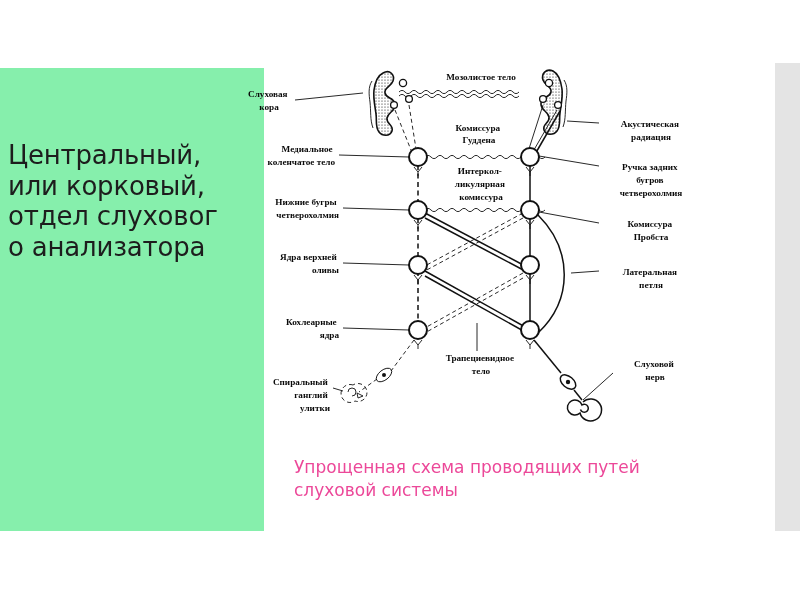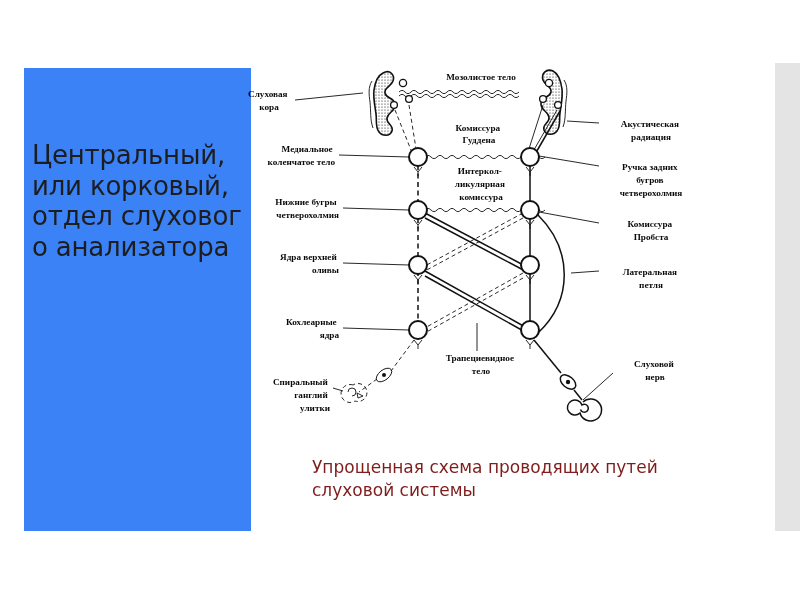--- a/index.html
+++ b/index.html
@@ -20,25 +20,24 @@
     left: 0; top: 0;
     width: 800px; height: 600px;
     background: #ffffff;
   }
 
   
   #title-panel {
     position: absolute;
     left: 0;
     top: 68px;
-    width: 227px;
+    width: 264px;
     height: 463px;
-    background: #3b82f6;
+    background: #86efac;
     box-sizing: border-box;
-    margin-left: 24px;
   }
   #title-text {
     position: absolute;
     left: 8px;
     top: 72px;
     width: 216px;
     font-family: "DejaVu Sans", "Liberation Sans", sans-serif;
     font-size: 26px;
     line-height: 1.18;
     font-weight: 400;
@@ -64,27 +63,27 @@
     left: 231px;
     top: 55px;
     width: 520px;
     height: 390px;
   }
   #diagram-svg { display: block; }
 
   
   #caption {
     position: absolute;
-    left: 312px;
+    left: 294px;
     top: 456px;
     width: 400px;
     font-family: "DejaVu Sans", "Liberation Sans", sans-serif;
     font-size: 17px;
     line-height: 1.35;
-    color: #7f1d1d;
+    color: #ec4899;
     white-space: pre-wrap;
   }
 
   .lbl {
     font-family: "Liberation Serif", "DejaVu Serif", serif;
     font-weight: bold;
     font-size: 9.2px;
     fill: #0a0a0a;
   }
   .lbl-c { text-anchor: middle; }

